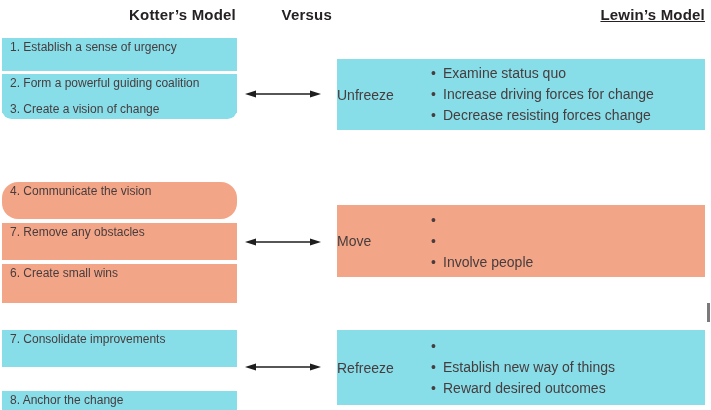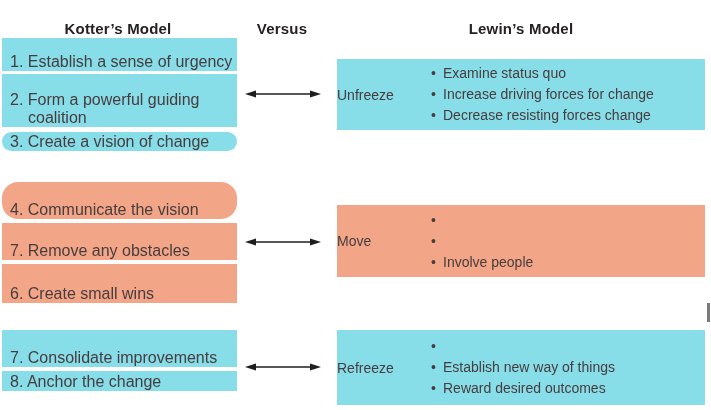--- a/index.html
+++ b/index.html
@@ -1,29 +1,29 @@
 <!DOCTYPE html>
 <html style="--cyan: #87DDE8; --salmon: #F3A687; --text: #473C3E; --heading: #262123; --arrow: #1E1E1E; --cursor: #7A7A7A;"><head>
 <meta charset="utf-8">
 <style>
   html,body{margin:0;padding:0;background:#fff;}
   .canvas{
     position:relative;width:711px;height:410px;background:#ffffff;
     font-family:"Liberation Sans","DejaVu Sans",sans-serif;overflow:hidden;
   }
   .hdr{
-    position:absolute;top:20px;font-size:15px;font-weight:bold;
-    color:var(--heading,#262123);text-align:center;letter-spacing:0.2px;
+    position:absolute;top:6px;font-size:15px;font-weight:bold;
+    color:var(--heading,#262123);text-align:right;letter-spacing:0.2px;
   }
   .hdr-kotter{left:0;width:236px;}
   .hdr-versus{left:232px;width:100px;}
-  .hdr-lewin{left:337px;width:368px;}
+  .hdr-lewin{left:337px;width:368px;text-decoration:underline;}
   .step{
-    position:absolute;left:2px;width:235px;display:flex;align-items:flex-end;
-    box-sizing:border-box;color:var(--text,#473C3E);font-size:16px;line-height:18px;
+    position:absolute;left:2px;width:235px;display:flex;align-items:flex-start;
+    box-sizing:border-box;color:var(--text,#473C3E);font-size:12px;line-height:18px;
   }
   .step span{display:block;padding-left:26px;text-indent:-18px;padding-right:4px;}
   .cyan{background:var(--cyan,#87DDE8);}
   .salmon{background:var(--salmon,#F3A687);}
   .phase{
     position:absolute;left:337px;width:368px;box-sizing:border-box;
     display:flex;align-items:center;color:var(--text,#473C3E);font-size:14px;
   }
   .phase-label{width:94px;box-sizing:border-box;flex:none;}
   .phase-bullets{display:flex;flex-direction:column;justify-content:center;}
@@ -37,39 +37,39 @@
 
 <div class="canvas">
 
   <div class="hdr hdr-kotter">Kotter’s Model</div>
   <div class="hdr hdr-versus">Versus</div>
   <div class="hdr hdr-lewin">Lewin’s Model</div>
 
   <div class="step cyan" style="top:38px;height:33px;">
     <span>1. Establish a sense of urgency</span>
   </div>
-  <div class="step cyan" style="top:74px;height:53px;">
+  <div class="step cyan" style="top:74px;height:39px;">
     <span>2. Form a powerful guiding coalition</span>
   </div>
-  <div class="step cyan" style="top:132px;height:19px;border-radius:14px;">
+  <div class="step cyan" style="top:100px;height:19px;border-radius:14px;">
     <span>3. Create a vision of change</span>
   </div>
   <div class="step salmon" style="top:182px;height:37px;border-radius:16px;">
     <span>4. Communicate the vision</span>
   </div>
   <div class="step salmon" style="top:223px;height:37px;">
     <span>7. Remove any obstacles</span>
   </div>
   <div class="step salmon" style="top:264px;height:39px;">
     <span>6. Create small wins</span>
   </div>
   <div class="step cyan" style="top:330px;height:37px;">
     <span>7. Consolidate improvements</span>
   </div>
-  <div class="step cyan" style="top:371px;height:20px;">
+  <div class="step cyan" style="top:391px;height:20px;">
     <span>8. Anchor the change</span>
   </div>
 
   <svg class="arrow" style="top:87px;" viewBox="0 0 78 14">
     <line x1="9" y1="7" x2="69" y2="7" stroke="#1E1E1E" stroke-width="1.6"></line>
     <path d="M1,7 L12,3.4 L12,10.6 Z" fill="#1E1E1E"></path>
     <path d="M77,7 L66,3.4 L66,10.6 Z" fill="#1E1E1E"></path>
   </svg>
   <svg class="arrow" style="top:235px;" viewBox="0 0 78 14">
     <line x1="9" y1="7" x2="69" y2="7" stroke="#1E1E1E" stroke-width="1.6"></line>

